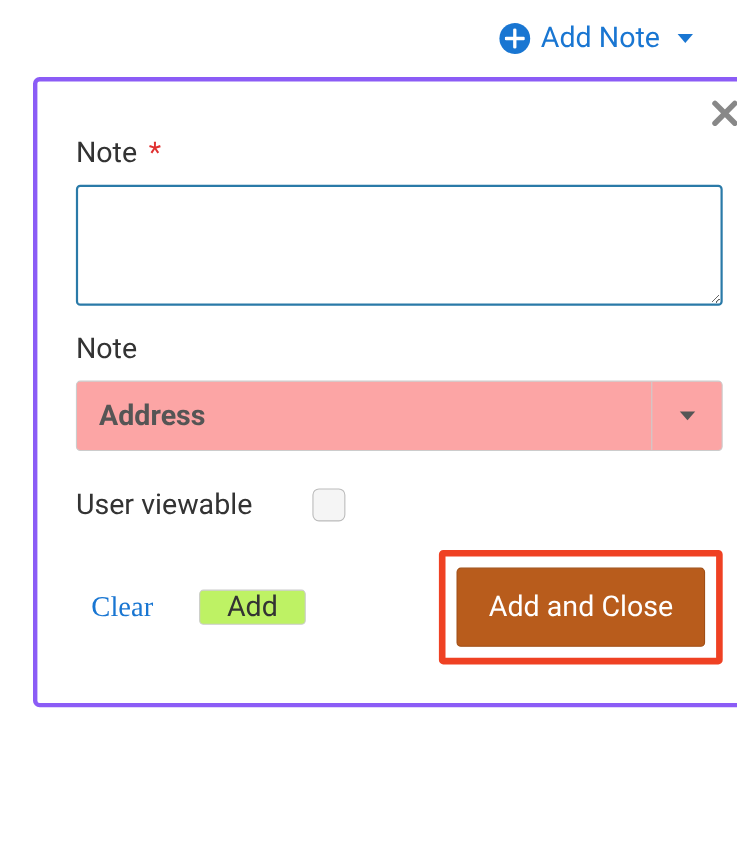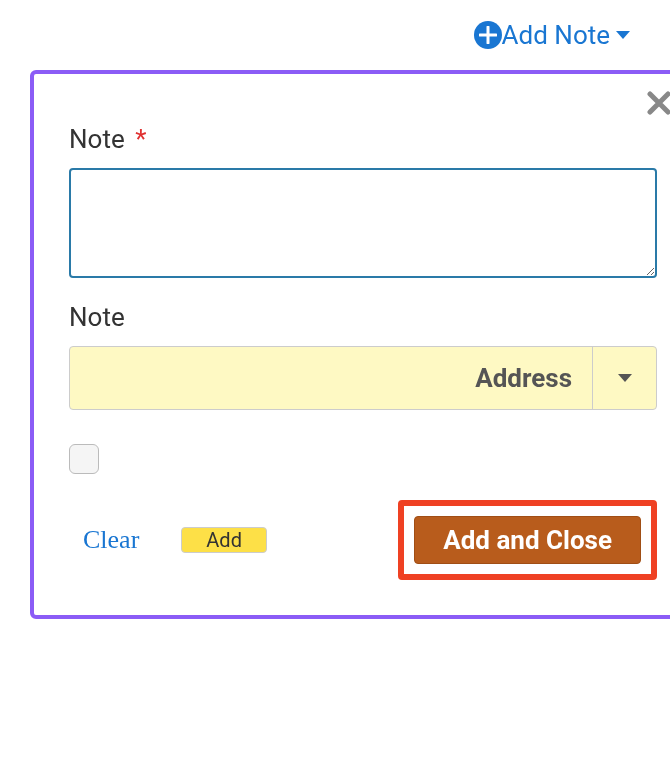--- a/index.html
+++ b/index.html
@@ -10,20 +10,21 @@
     height: 770px;
     font-family: -apple-system, BlinkMacSystemFont, "Segoe UI", Roboto, Helvetica, Arial, sans-serif;
     background: #fff;
     color: #333;
   }
 
   .add-note-trigger {
     display: flex;
     align-items: center;
     justify-content: flex-end;
+    gap: 10px;
     padding-right: 20px;
     margin-bottom: 20px;
     font-size: 26px;
     color: #1976d2;
     cursor: pointer;
   }
   .add-note-trigger .plus-circle {
     width: 28px;
     height: 28px;
     border-radius: 50%;
@@ -84,22 +85,21 @@
   }
 
   .type-select {
     display: flex;
     width: 100%;
     border: 1px solid #ccc;
     border-radius: 4px;
     height: 64px;
     align-items: center;
     cursor: pointer;
-    background: #fef9c3;
-    text-align: right;
+    background: #fca5a5;
   }
   .type-select .selected {
     flex: 1;
     padding: 0 20px;
     font-size: 26px;
     font-weight: 700;
     color: #555;
   }
   .type-select .dd-toggle {
     width: 64px;
@@ -142,46 +142,45 @@
   .btn-clear {
     color: #1976d2;
     font-size: 26px;
     background: none;
     border: none;
     cursor: pointer;
     padding: 10px 14px;
     font-family: Liberation Serif, serif;
   }
   .btn-add {
-    font-size: 20px;
-    color: #333;
-    background: #fde047;
+    font-size: 26px;
+    color: #333;
+    background: #bef264;
     border: 1px solid #ccc;
     border-radius: 4px;
     padding: 0 24px;
     cursor: pointer;
     font-family: inherit;
   }
   .highlight-wrap {
     border: 6px solid #ef4123;
     border-radius: 4px;
     padding: 10px;
     display: inline-flex;
     margin-left: auto;
   }
   .btn-add-close {
     font-size: 26px;
     color: #fff;
     background: #b85c1c;
     border: 1px solid #a04e15;
     border-radius: 4px;
-    padding: 8px 28px;
+    padding: 20px 28px;
     cursor: pointer;
     font-family: inherit;
-    font-weight: bold;
   }
 </style>
 </head>
 <body>
 
 <div class="add-note-trigger">
   <span class="plus-circle">
     <svg width="18" height="18" viewBox="0 0 18 18">
         <path d="M9 1v16M1 9h16" stroke="#fff" stroke-width="3" stroke-linecap="round"></path>
       </svg>
@@ -209,20 +208,21 @@
   <div class="field-label">Note</div>
   <div class="type-select">
     <div class="selected">Address</div>
     <div class="dd-toggle">
       <span class="dd-caret"></span>
     </div>
   </div>
 
   
   <div class="checkbox-row">
+    <span class="lbl">User viewable</span>
     <span class="checkbox-box"></span>
   </div>
 
   
 
   
   <div class="actions-row">
     <button class="btn-clear">Clear</button>
     <button class="btn-add">Add</button>
     <span class="highlight-wrap">

